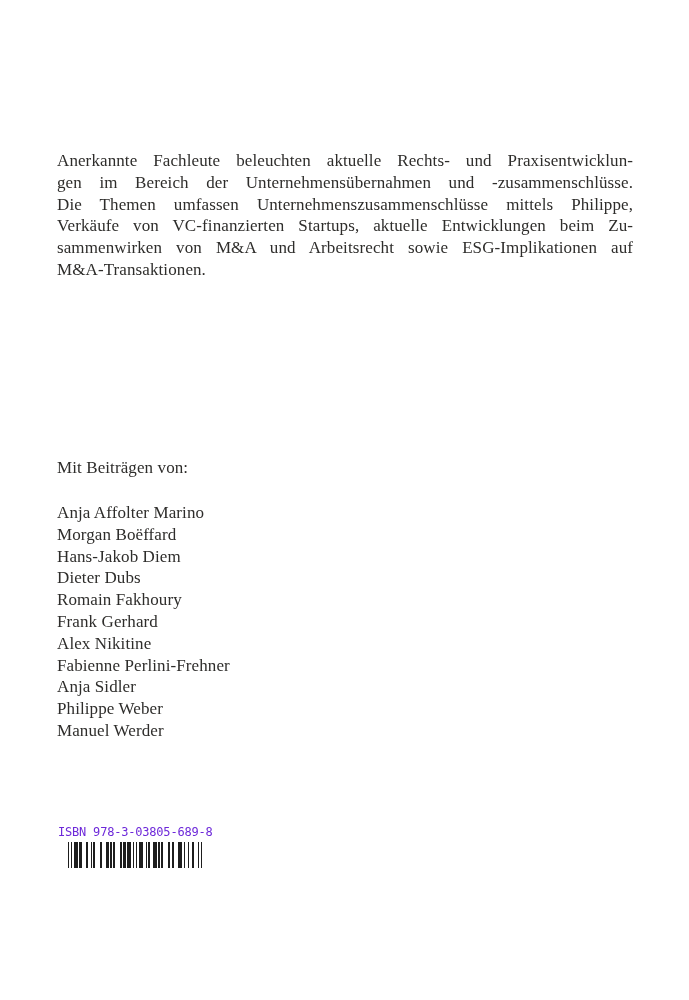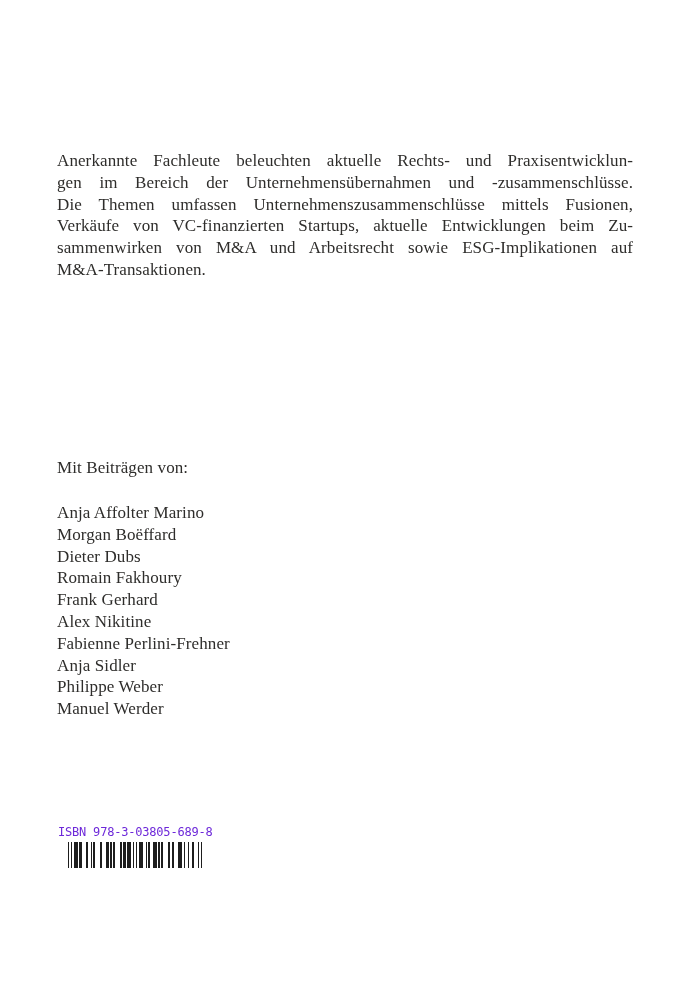--- a/index.html
+++ b/index.html
@@ -67,31 +67,32 @@
   .d-arrow  { left:146px; width:16px; text-align:left; }
 </style>
 </head>
 <body>
 
 <div class="page">
 
   <div class="blurb">
     <div class="jline">Anerkannte Fachleute beleuchten aktuelle Rechts- und Praxisentwicklun-</div>
     <div class="jline">gen im Bereich der Unternehmensübernahmen und -zusammenschlüsse.</div>
-    <div class="jline">Die Themen umfassen Unternehmenszusammenschlüsse mittels Fusionen,</div>
+    <div class="jline">Die Themen umfassen Unternehmenszusammenschlüsse mittels Philippe,</div>
     <div class="jline">Verkäufe von VC-finanzierten Startups, aktuelle Entwicklungen beim Zu-</div>
     <div class="jline">sammenwirken von M&amp;A und Arbeitsrecht sowie ESG-Implikationen auf</div>
     <div class="lastline">M&amp;A-Transaktionen.</div>
   </div>
 
   <div class="contrib-heading">Mit Beiträgen von:</div>
 
   <div class="contrib-list">
     <div>Anja Affolter Marino</div>
     <div>Morgan Boëffard</div>
+    <div>Hans-Jakob Diem</div>
     <div>Dieter Dubs</div>
     <div>Romain Fakhoury</div>
     <div>Frank Gerhard</div>
     <div>Alex Nikitine</div>
     <div>Fabienne Perlini-Frehner</div>
     <div>Anja Sidler</div>
     <div>Philippe Weber</div>
     <div>Manuel Werder</div>
   </div>
 

